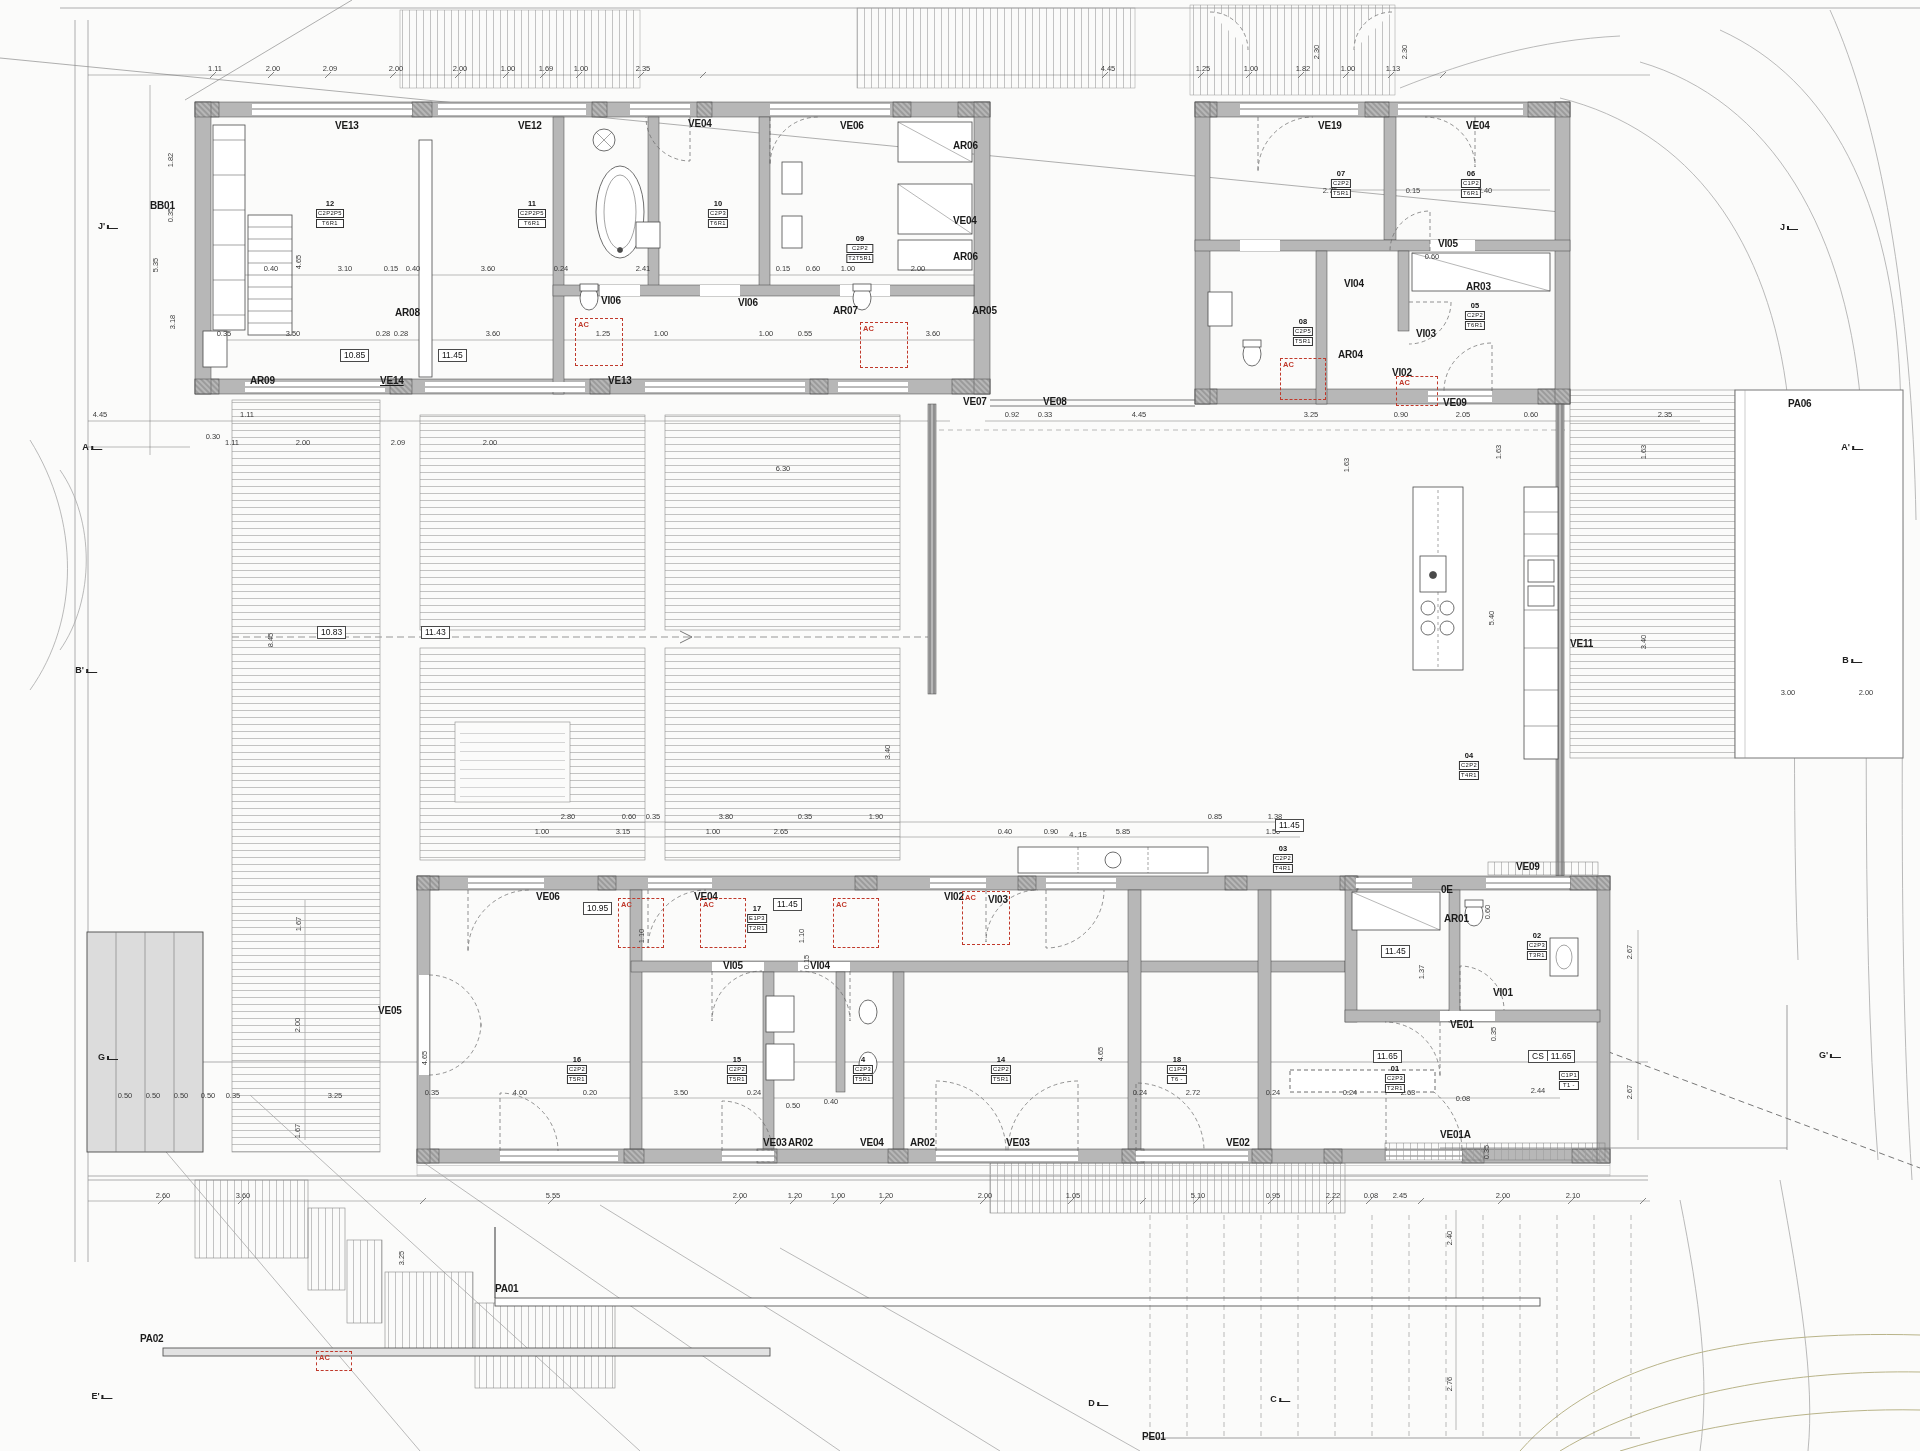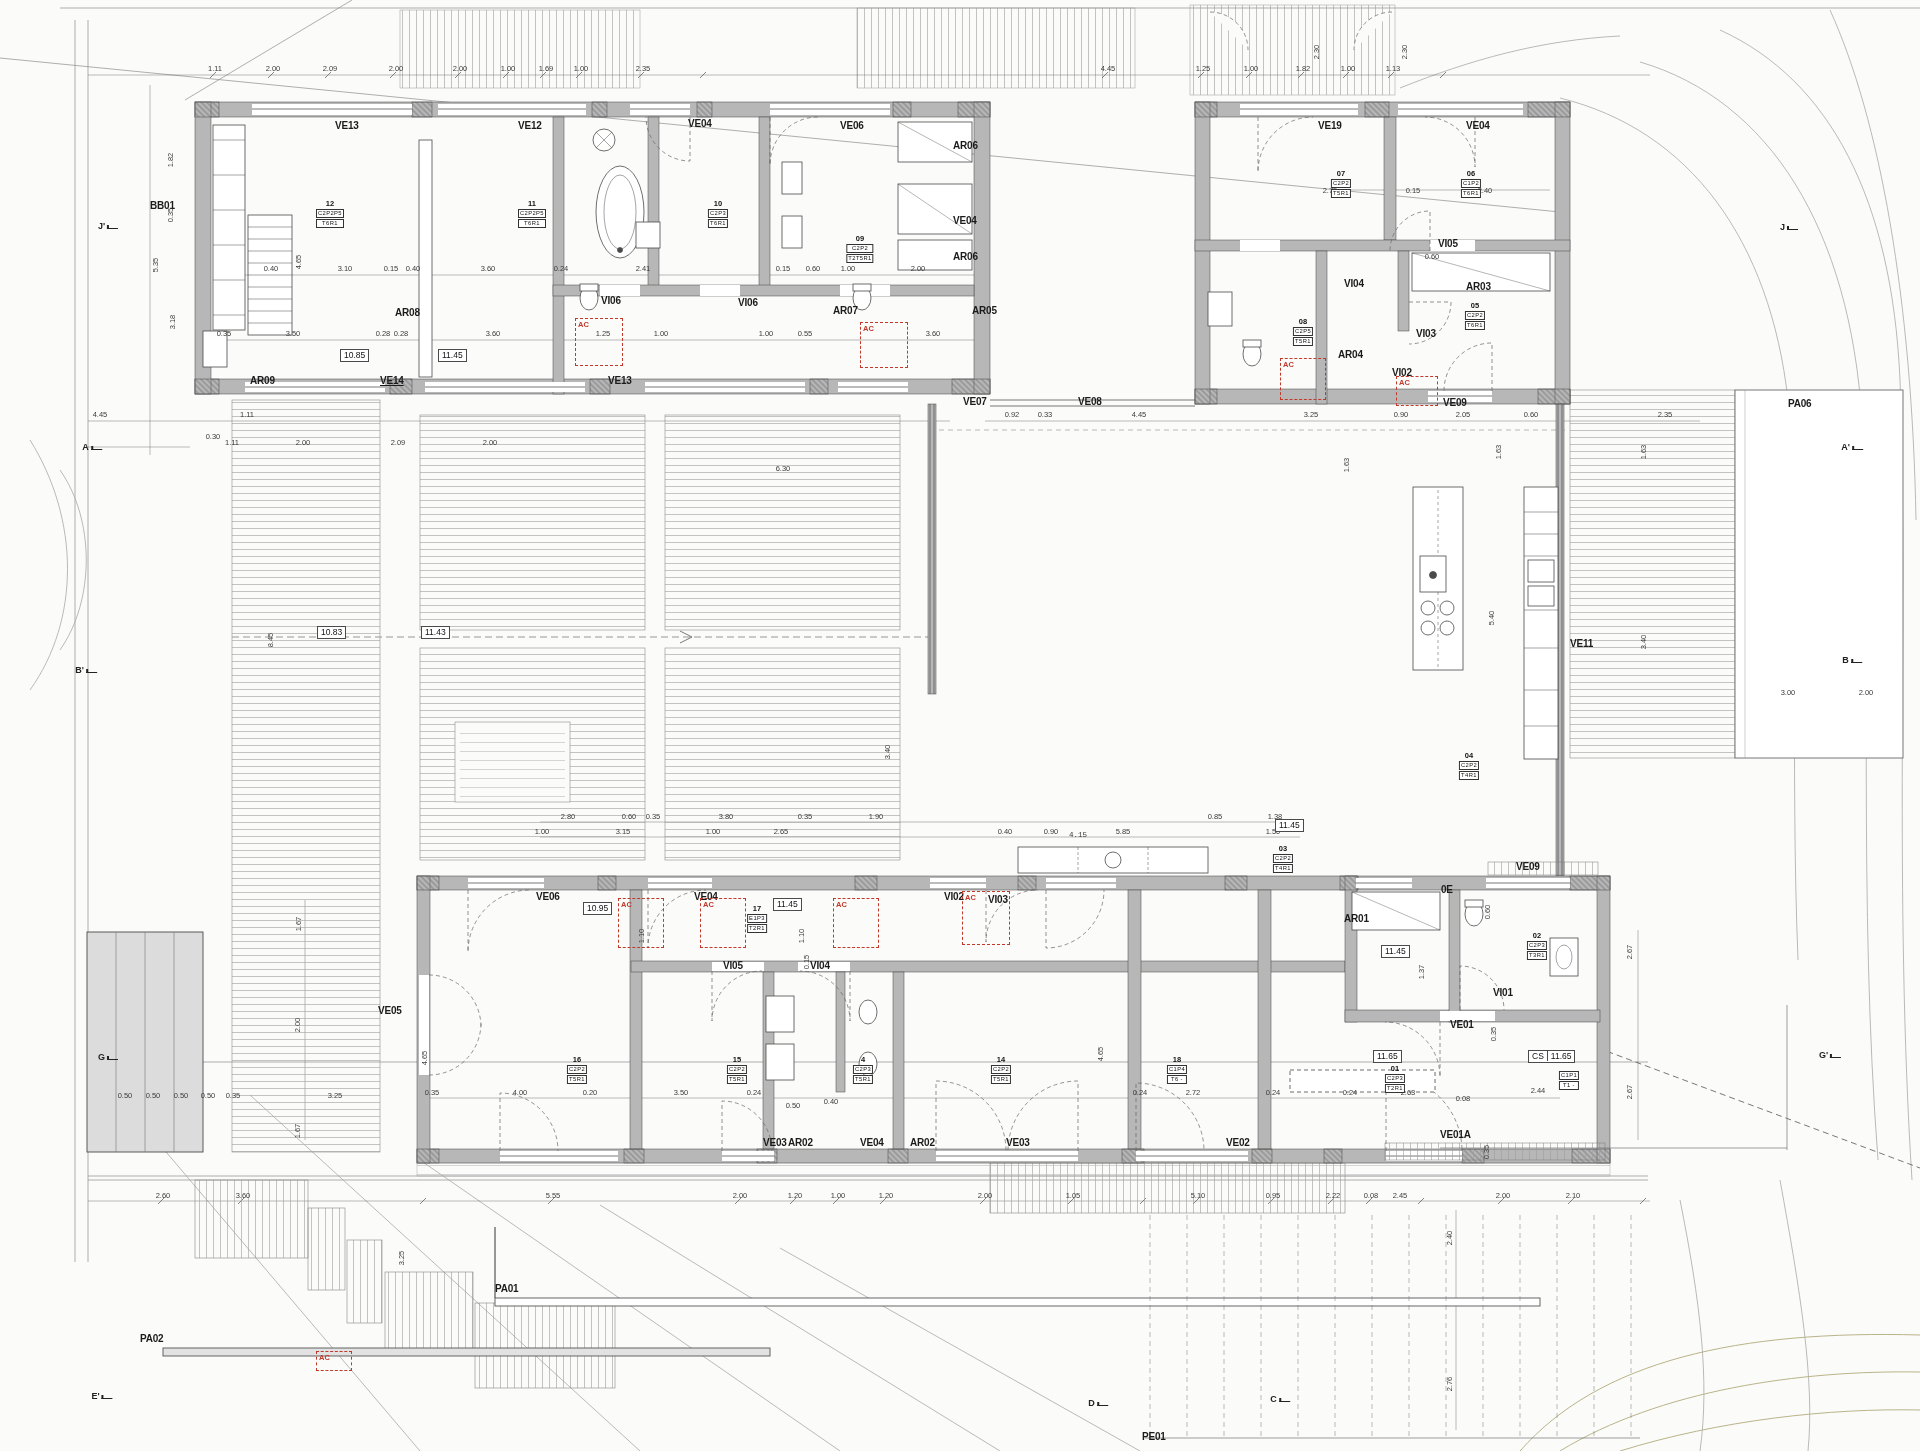--- a/index.html
+++ b/index.html
@@ -388,40 +388,40 @@
       <div class="lbl" style="left: 972px; top: 305px;">AR05</div>
       <div class="lbl" style="left: 395px; top: 307px;">AR08</div>
       <div class="lbl" style="left: 833px; top: 305px;">AR07</div>
       <div class="lbl" style="left: 601px; top: 295px;">VI06</div>
       <div class="lbl" style="left: 738px; top: 297px;">VI06</div>
       <div class="lbl" style="left: 250px; top: 375px;">AR09</div>
       <div class="lbl" style="left: 380px; top: 375px; text-decoration: underline;">VE14</div>
       <div class="lbl" style="left: 608px; top: 375px;">VE13</div>
       <div class="lbl" style="left: 150px; top: 200px;">BB01</div>
       <div class="lbl" style="left: 963px; top: 396px;">VE07</div>
-      <div class="lbl" style="left: 1078px; top: 396px;">VE08</div>
+      <div class="lbl" style="left: 1043px; top: 396px;">VE08</div>
       <div class="lbl" style="left: 1318px; top: 120px;">VE19</div>
       <div class="lbl" style="left: 1466px; top: 120px;">VE04</div>
       <div class="lbl" style="left: 1438px; top: 238px;">VI05</div>
       <div class="lbl" style="left: 1344px; top: 278px;">VI04</div>
       <div class="lbl" style="left: 1466px; top: 281px;">AR03</div>
       <div class="lbl" style="left: 1416px; top: 328px;">VI03</div>
       <div class="lbl" style="left: 1338px; top: 349px;">AR04</div>
       <div class="lbl" style="left: 1392px; top: 367px;">VI02</div>
       <div class="lbl" style="left: 1443px; top: 397px;">VE09</div>
       <div class="lbl" style="left: 1570px; top: 638px;">VE11</div>
       <div class="lbl" style="left: 1788px; top: 398px;">PA06</div>
       <div class="lbl" style="left: 1516px; top: 861px;">VE09</div>
       <div class="lbl" style="left: 536px; top: 891px;">VE06</div>
       <div class="lbl" style="left: 694px; top: 891px;">VE04</div>
       <div class="lbl" style="left: 944px; top: 891px;">VI02</div>
       <div class="lbl" style="left: 988px; top: 894px;">VI03</div>
       <div class="lbl" style="left: 723px; top: 960px;">VI05</div>
       <div class="lbl" style="left: 810px; top: 960px;">VI04</div>
-      <div class="lbl" style="left: 1344px; top: 913px; text-align: center;">AR01</div>
+      <div class="lbl" style="left: 1444px; top: 913px; text-align: center;">AR01</div>
       <div class="lbl" style="left: 1441px; top: 884px;">0E</div>
       <div class="lbl" style="left: 378px; top: 1005px;">VE05</div>
       <div class="lbl" style="left: 763px; top: 1137px;">VE03</div>
       <div class="lbl" style="left: 788px; top: 1137px;">AR02</div>
       <div class="lbl" style="left: 860px; top: 1137px;">VE04</div>
       <div class="lbl" style="left: 910px; top: 1137px;">AR02</div>
       <div class="lbl" style="left: 1006px; top: 1137px;">VE03</div>
       <div class="lbl" style="left: 1226px; top: 1137px;">VE02</div>
       <div class="lbl" style="left: 1450px; top: 1019px;">VE01</div>
       <div class="lbl" style="left: 1440px; top: 1129px;">VE01A</div>

